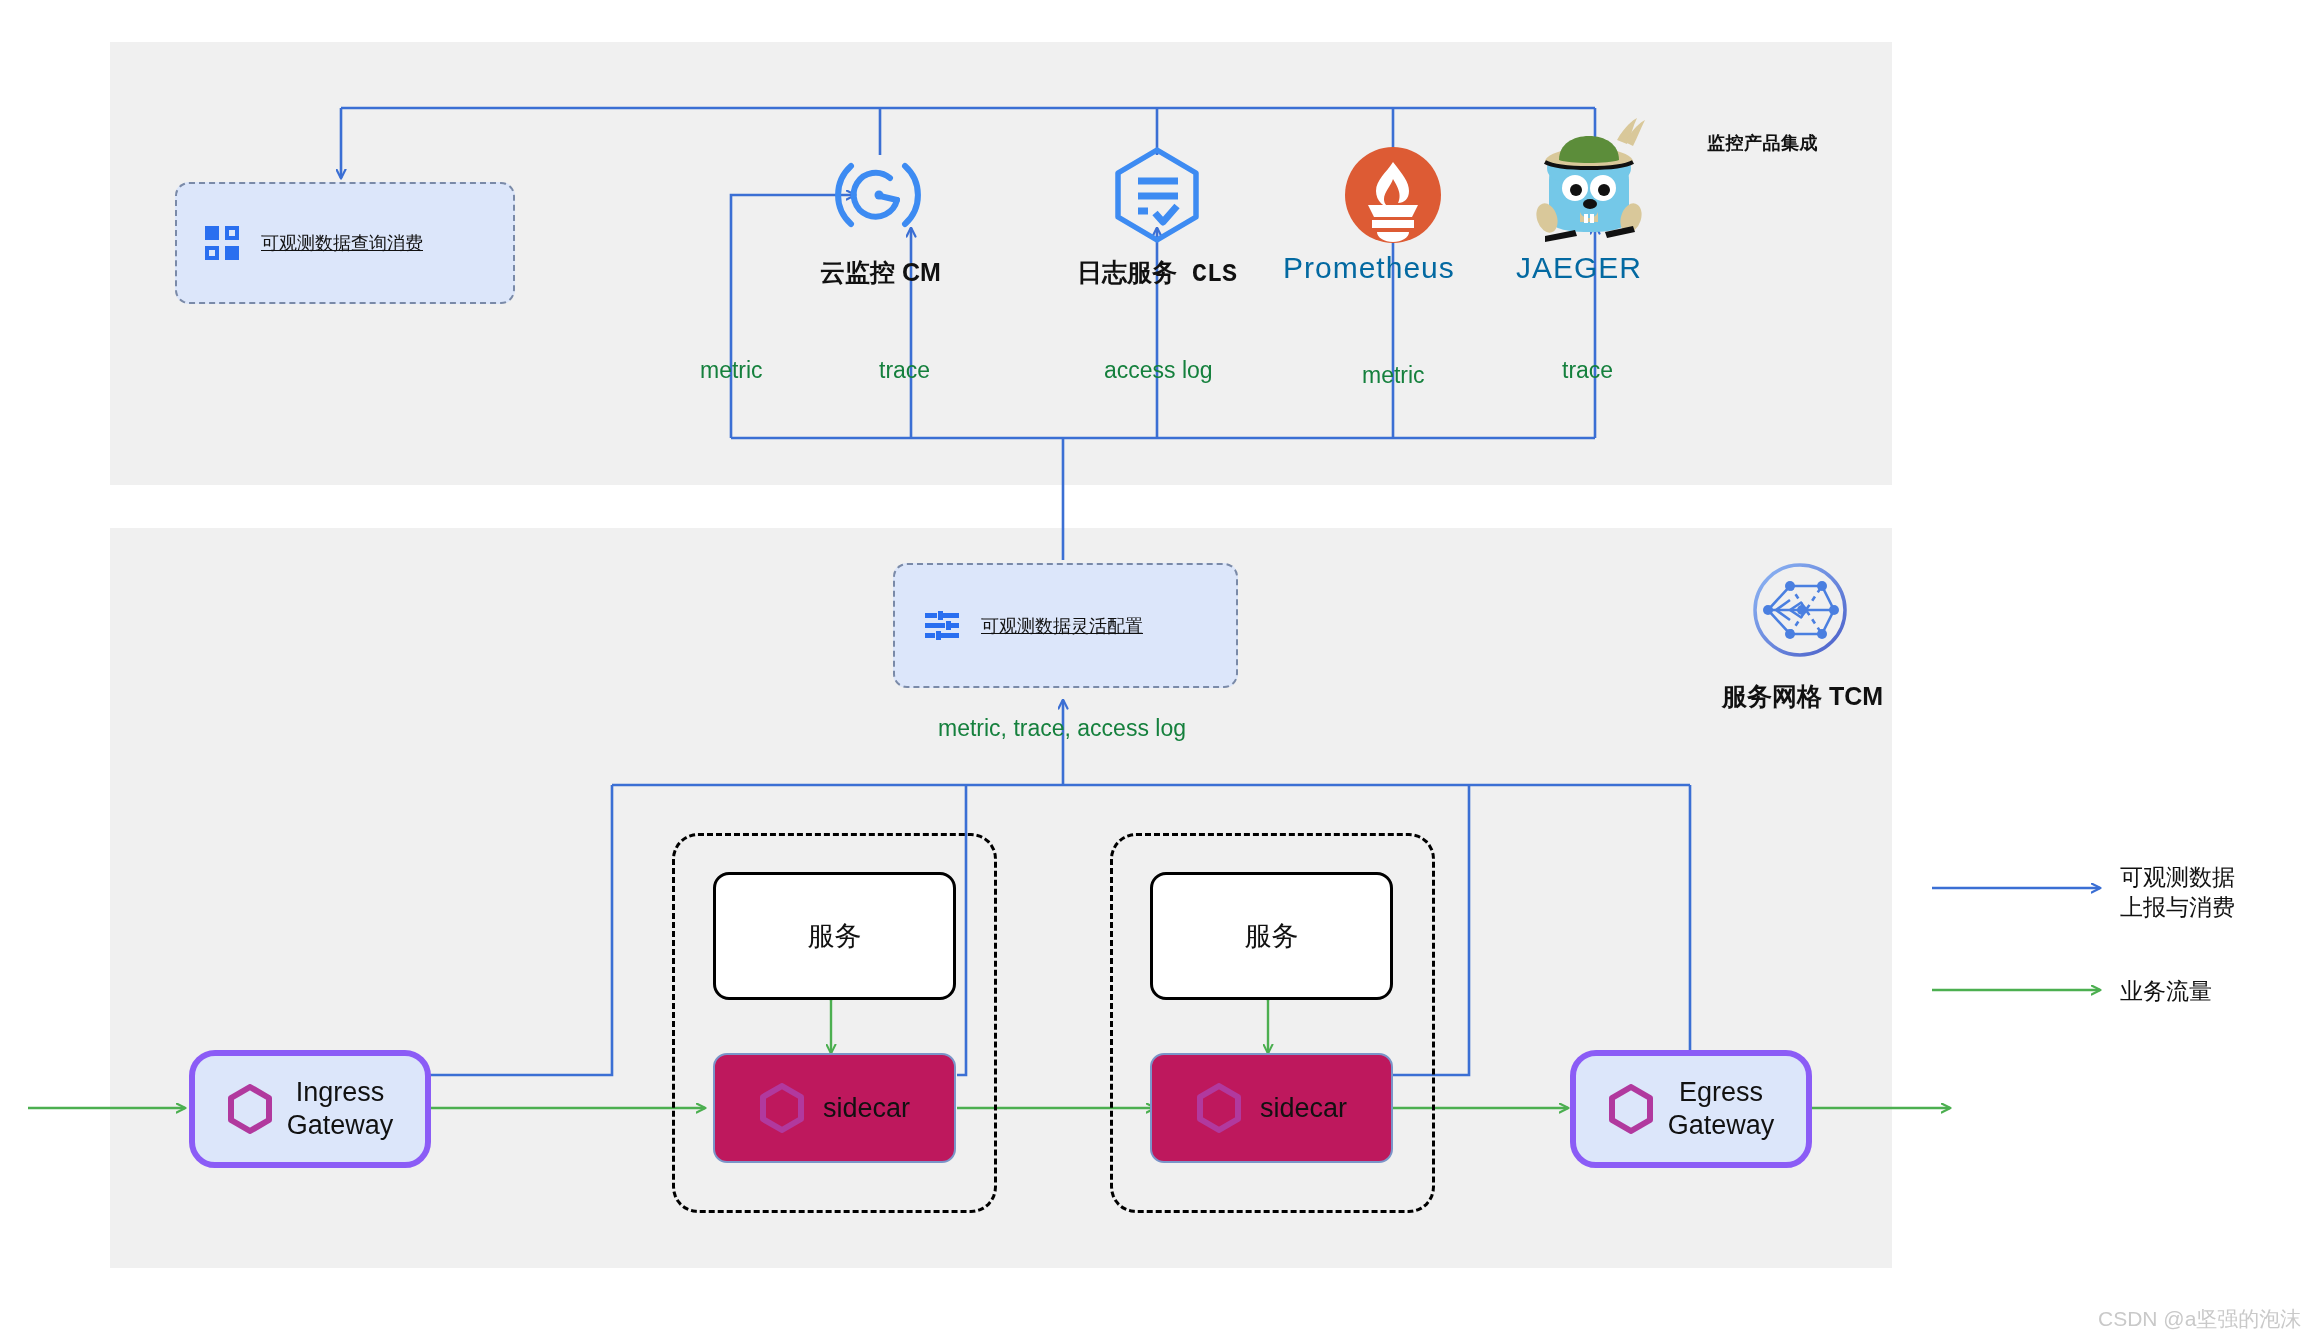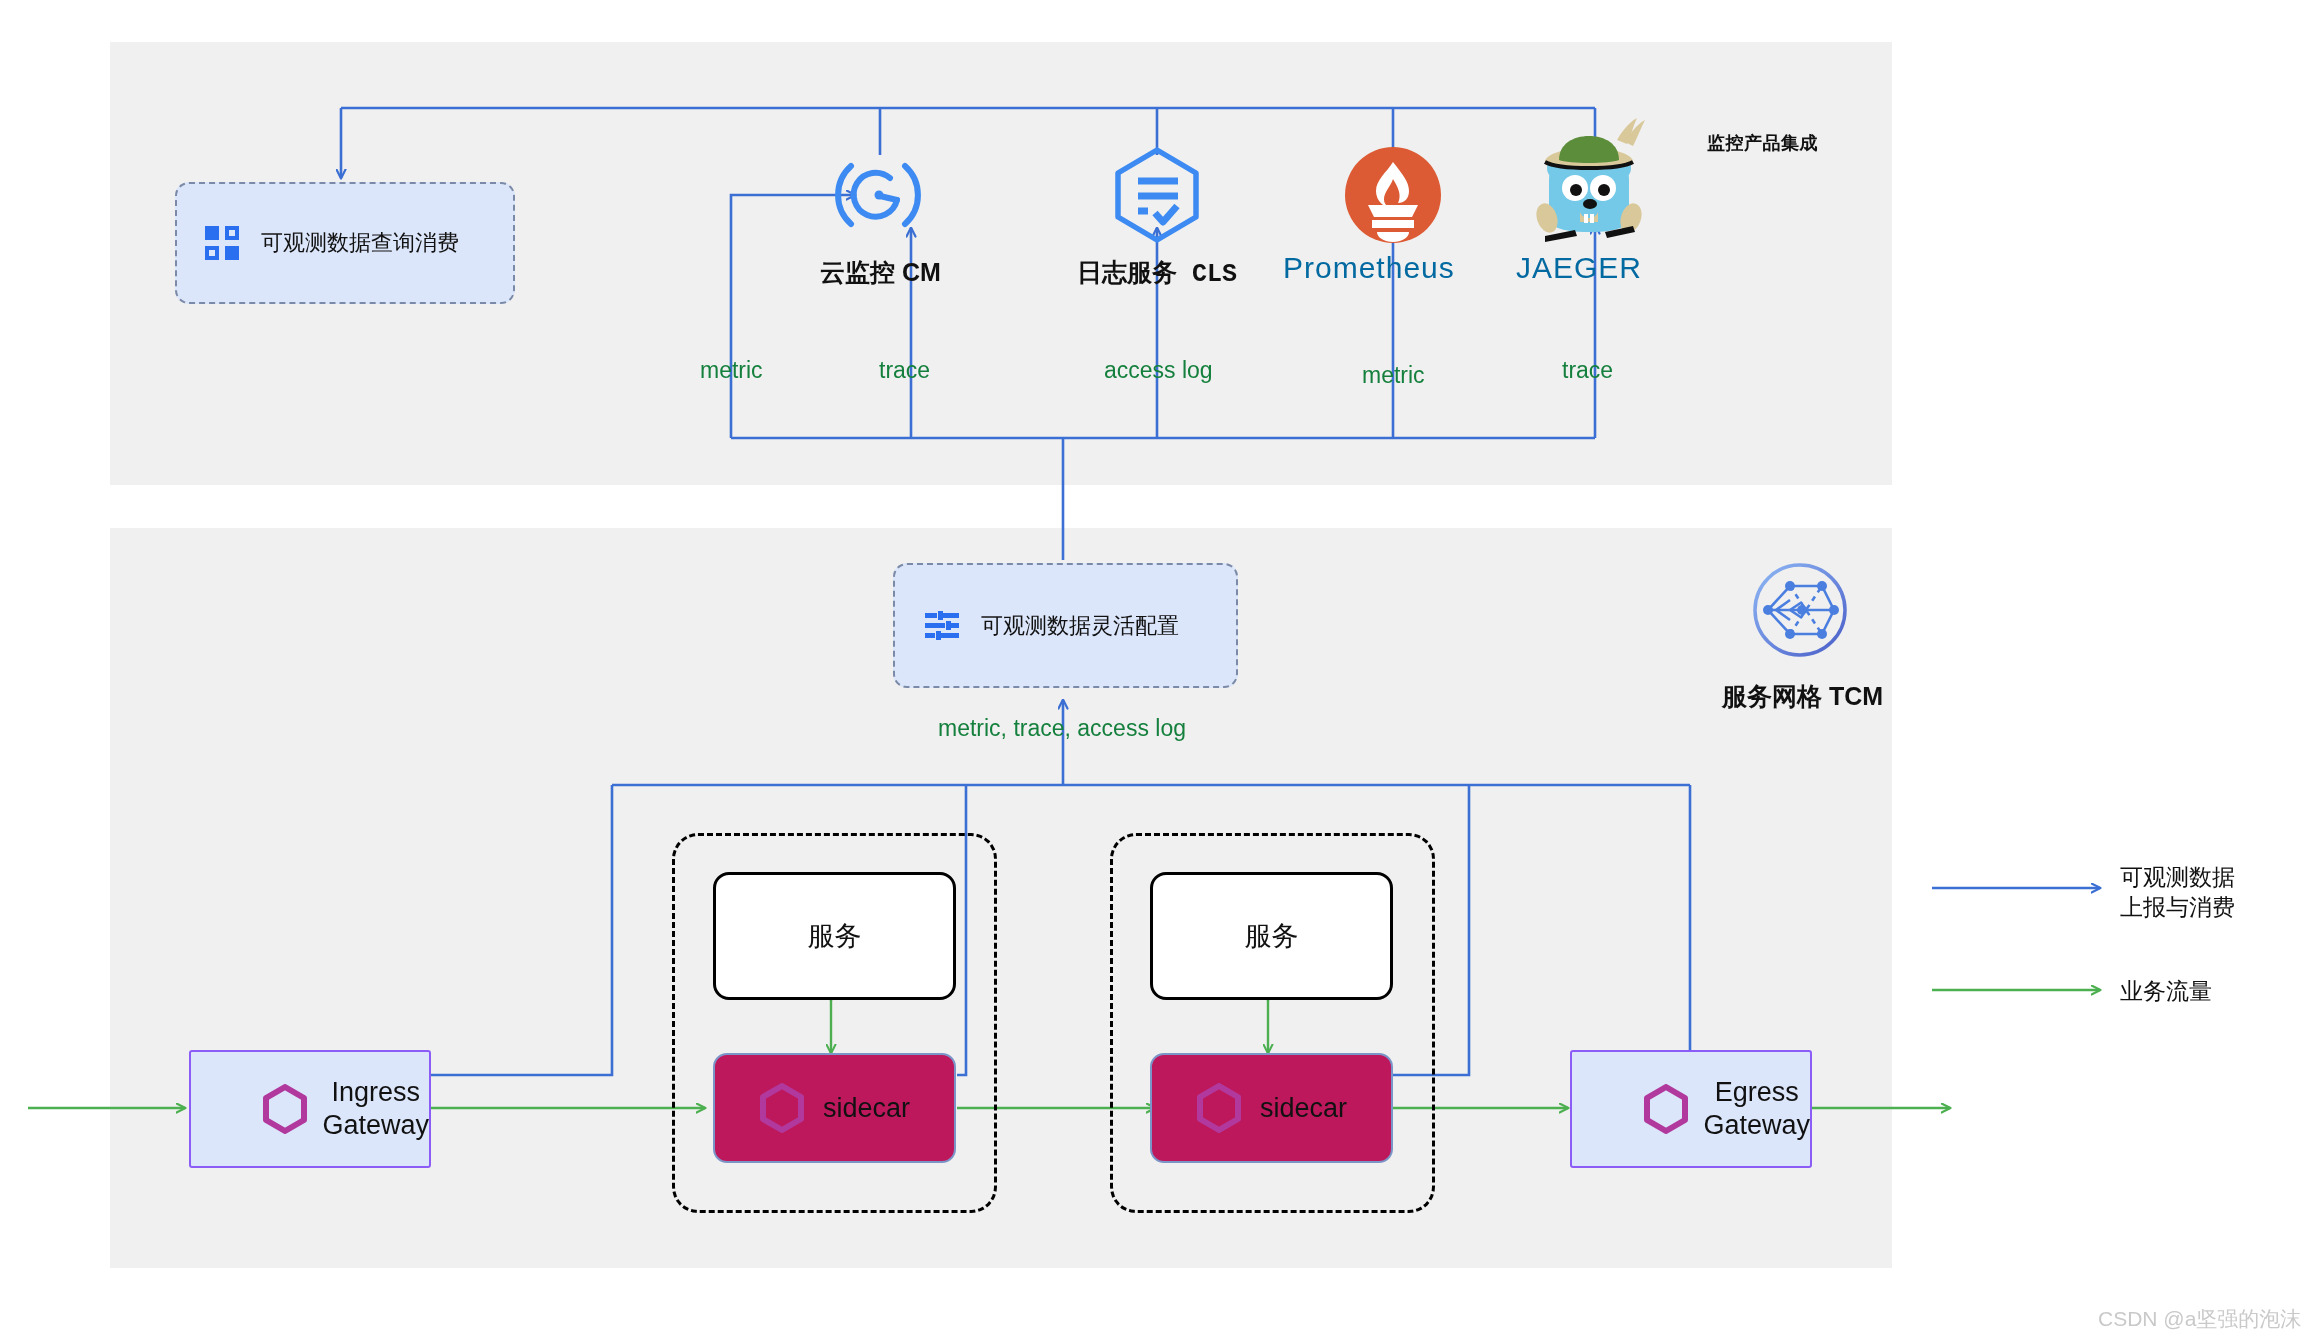--- a/index.html
+++ b/index.html
@@ -7,37 +7,37 @@
        font-family:"Liberation Sans","DejaVu Sans",sans-serif;}
   #stage{position:absolute;left:0;top:0;width:2306px;height:1340px;}
   svg#wires{position:absolute;left:0;top:0;width:2306px;height:1340px;overflow:visible;}
 
   .panel{position:absolute;background:#f0f0f0;}
   .panel-title{position:absolute;font-weight:bold;font-size:18px;color:#111;
                white-space:nowrap;letter-spacing:.5px;}
 
   .dashbox{position:absolute;background:#dce6fa;border:2px dashed #7a8aa8;
            border-radius:14px;display:flex;align-items:center;box-sizing:border-box;}
-  .dashbox .lbl{font-size:22px;color:#111;white-space:nowrap;}
+  .dashbox .lbl{font-size:18px;color:#111;white-space:nowrap;text-decoration:underline;}
 
   .prodlabel{position:absolute;font-weight:bold;font-size:25px;
              color:#111;white-space:nowrap;}
   .prodlabel.muted{font-weight:normal;color:#0369a1;font-size:30px;letter-spacing:1px;}
 
   .wirelabel{position:absolute;font-size:23px;color:#15803d;white-space:nowrap;}
 
   .pod{position:absolute;border:3px dashed #000;border-radius:26px;box-sizing:border-box;}
   .svcbox{position:absolute;background:#fff;border:3px solid #000;border-radius:16px;
           display:flex;align-items:center;justify-content:center;box-sizing:border-box;}
   .svcbox span{font-size:27px;color:#111;}
   .sidecar{position:absolute;background:#be185d;border:2px solid #7b95c9;border-radius:14px;
            display:flex;align-items:center;justify-content:center;box-sizing:border-box;gap:18px;}
   .sidecar span.t{font-size:27px;color:#111;}
-  .gw{position:absolute;background:#dce6fa;border:2px solid #8b5cf6;border-radius:3px;
-      display:flex;align-items:center;justify-content:flex-end;box-sizing:border-box;gap:14px;}
+  .gw{position:absolute;background:#dce6fa;border:6px solid #8b5cf6;border-radius:26px;
+      display:flex;align-items:center;justify-content:center;box-sizing:border-box;gap:14px;}
   .gw .t{font-size:27px;color:#111;line-height:1.22;text-align:center;}
 
   .legend-txt{position:absolute;font-size:23px;color:#111;line-height:1.3;white-space:nowrap;}
   .watermark{position:absolute;font-size:21px;color:#c9c9c9;white-space:nowrap;}
   .tcmlabel{position:absolute;font-weight:bold;font-size:25px;color:#111;white-space:nowrap;}
   .icoslot{position:absolute;}
 </style>
 </head>
 <body>
 

